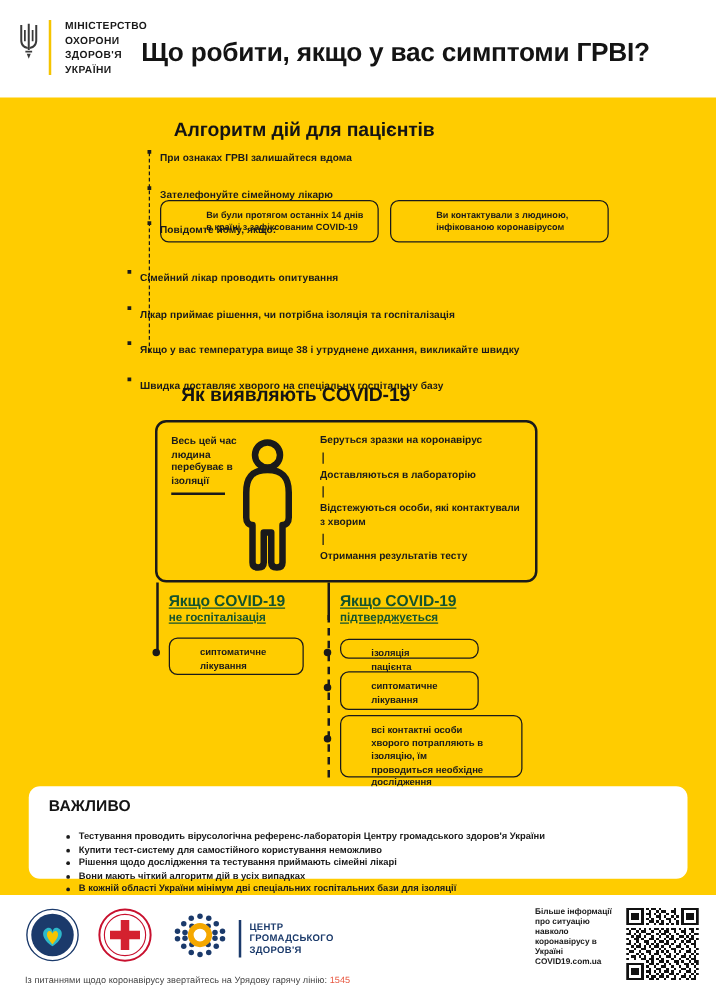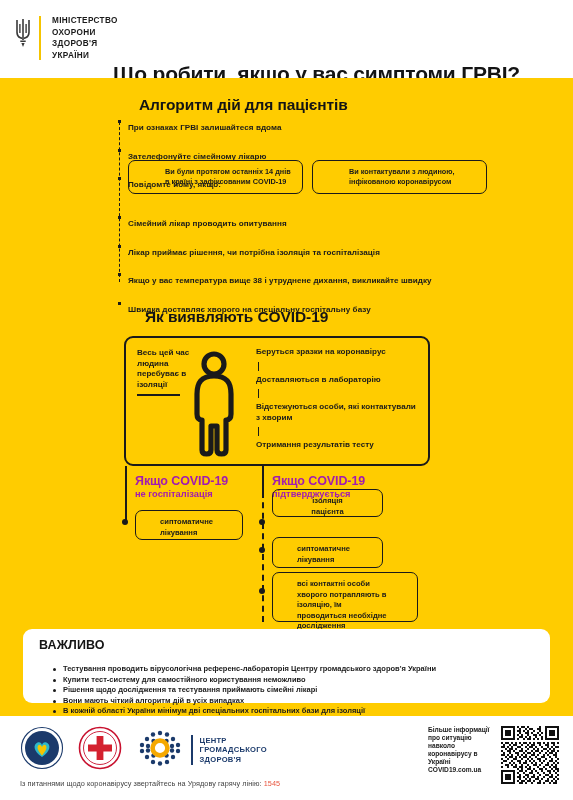--- a/index.html
+++ b/index.html
@@ -27,21 +27,21 @@
   }
   .moz-lines{
     display:flex;flex-direction:column;gap:2.5px;padding-left:5px;
   }
   .moz-lines span{
     font-size:8.2px;font-weight:bold;letter-spacing:.35px;color:#1a1a1a;
     line-height:9px;white-space:nowrap;
   }
   .poster-title{
     position:absolute;left:0;top:0;width:573px;height:86px;
-    display:flex;align-items:flex-end;justify-content:center;
+    display:flex;align-items:center;justify-content:center;
     padding-left:60px;box-sizing:border-box;
   }
   .poster-title span{
     font-size:21px;font-weight:bold;color:#141414;letter-spacing:-.2px;
   }
 
   
   .yellow{
     position:absolute;left:0;top:78px;width:573px;height:638px;background:#FFCC00;
   }
@@ -71,21 +71,21 @@
   }
   .rbox{
     border:1.6px solid #1a1a1a;border-radius:7px;background:transparent;
     padding:6px 8px 6px 9px;box-sizing:border-box;
   }
   .rbox .t{font-size:7.3px;font-weight:bold;color:#1a1a1a;line-height:10px;margin-left:27px;}
   .pair .b1{width:175px;}
   .pair .b2{width:175px;}
 
   .sec1-list2{
-    position:absolute;left:128px;top:134px;width:430px;
+    position:absolute;left:112px;top:134px;width:430px;
   }
 
   
   .sec2-title{
     position:absolute;left:145px;top:230px;font-size:15.5px;font-weight:bold;color:#141414;
     letter-spacing:-.1px;
   }
   .bigbox{
     position:absolute;left:124px;top:258px;width:306px;height:130px;
     border:2.6px solid #1a1a1a;border-radius:9px;box-sizing:border-box;
@@ -120,21 +120,21 @@
   .br-mid-line{
     position:absolute;left:262px;top:388px;width:0;height:30px;
     border-left:2.6px solid #1a1a1a;
   }
   .br-mid-dash{
     position:absolute;left:262px;top:414px;width:0;height:130px;
     border-left:2.6px dashed #1a1a1a;
   }
 
   .brhead{
-    position:absolute;font-weight:bold;color:#a21caf;
+    position:absolute;font-weight:bold;color:#14532d;text-decoration:underline;
   }
   .brhead .l1{font-size:12.5px;display:block;letter-spacing:-.1px;}
   .brhead .l2{font-size:9.3px;display:block;margin-top:1px;}
   .br1head{left:135px;top:396px;}
   .br2head{left:272px;top:396px;}
 
   .ob{
     position:absolute;border:1.6px solid #1a1a1a;border-radius:7px;
     box-sizing:border-box;padding:6px 24px;
   }
@@ -320,21 +320,21 @@
     <span class="l1">Якщо COVID-19</span>
     <span class="l2">підтверджується</span>
   </div>
 
   <span class="pdot" style="left:122px;top:441px;"></span>
   <div class="ob" style="left:135px;top:432px;width:108px;height:30px;">
     <div class="t">сиптоматичне лікування</div>
   </div>
 
   <span class="pdot" style="left:259px;top:441px;"></span>
-  <div class="ob" style="left:272px;top:411px;width:111px;height:28px;text-align:center;">
+  <div class="ob" style="left:272px;top:433px;width:111px;height:16px;">
     <div class="t">ізоляція пацієнта</div>
   </div>
 
   <span class="pdot" style="left:259px;top:469px;"></span>
   <div class="ob" style="left:272px;top:459px;width:111px;height:31px;">
     <div class="t">сиптоматичне лікування</div>
   </div>
 
   <span class="pdot" style="left:259px;top:510px;"></span>
   <div class="ob" style="left:272px;top:494px;width:146px;height:50px;">

